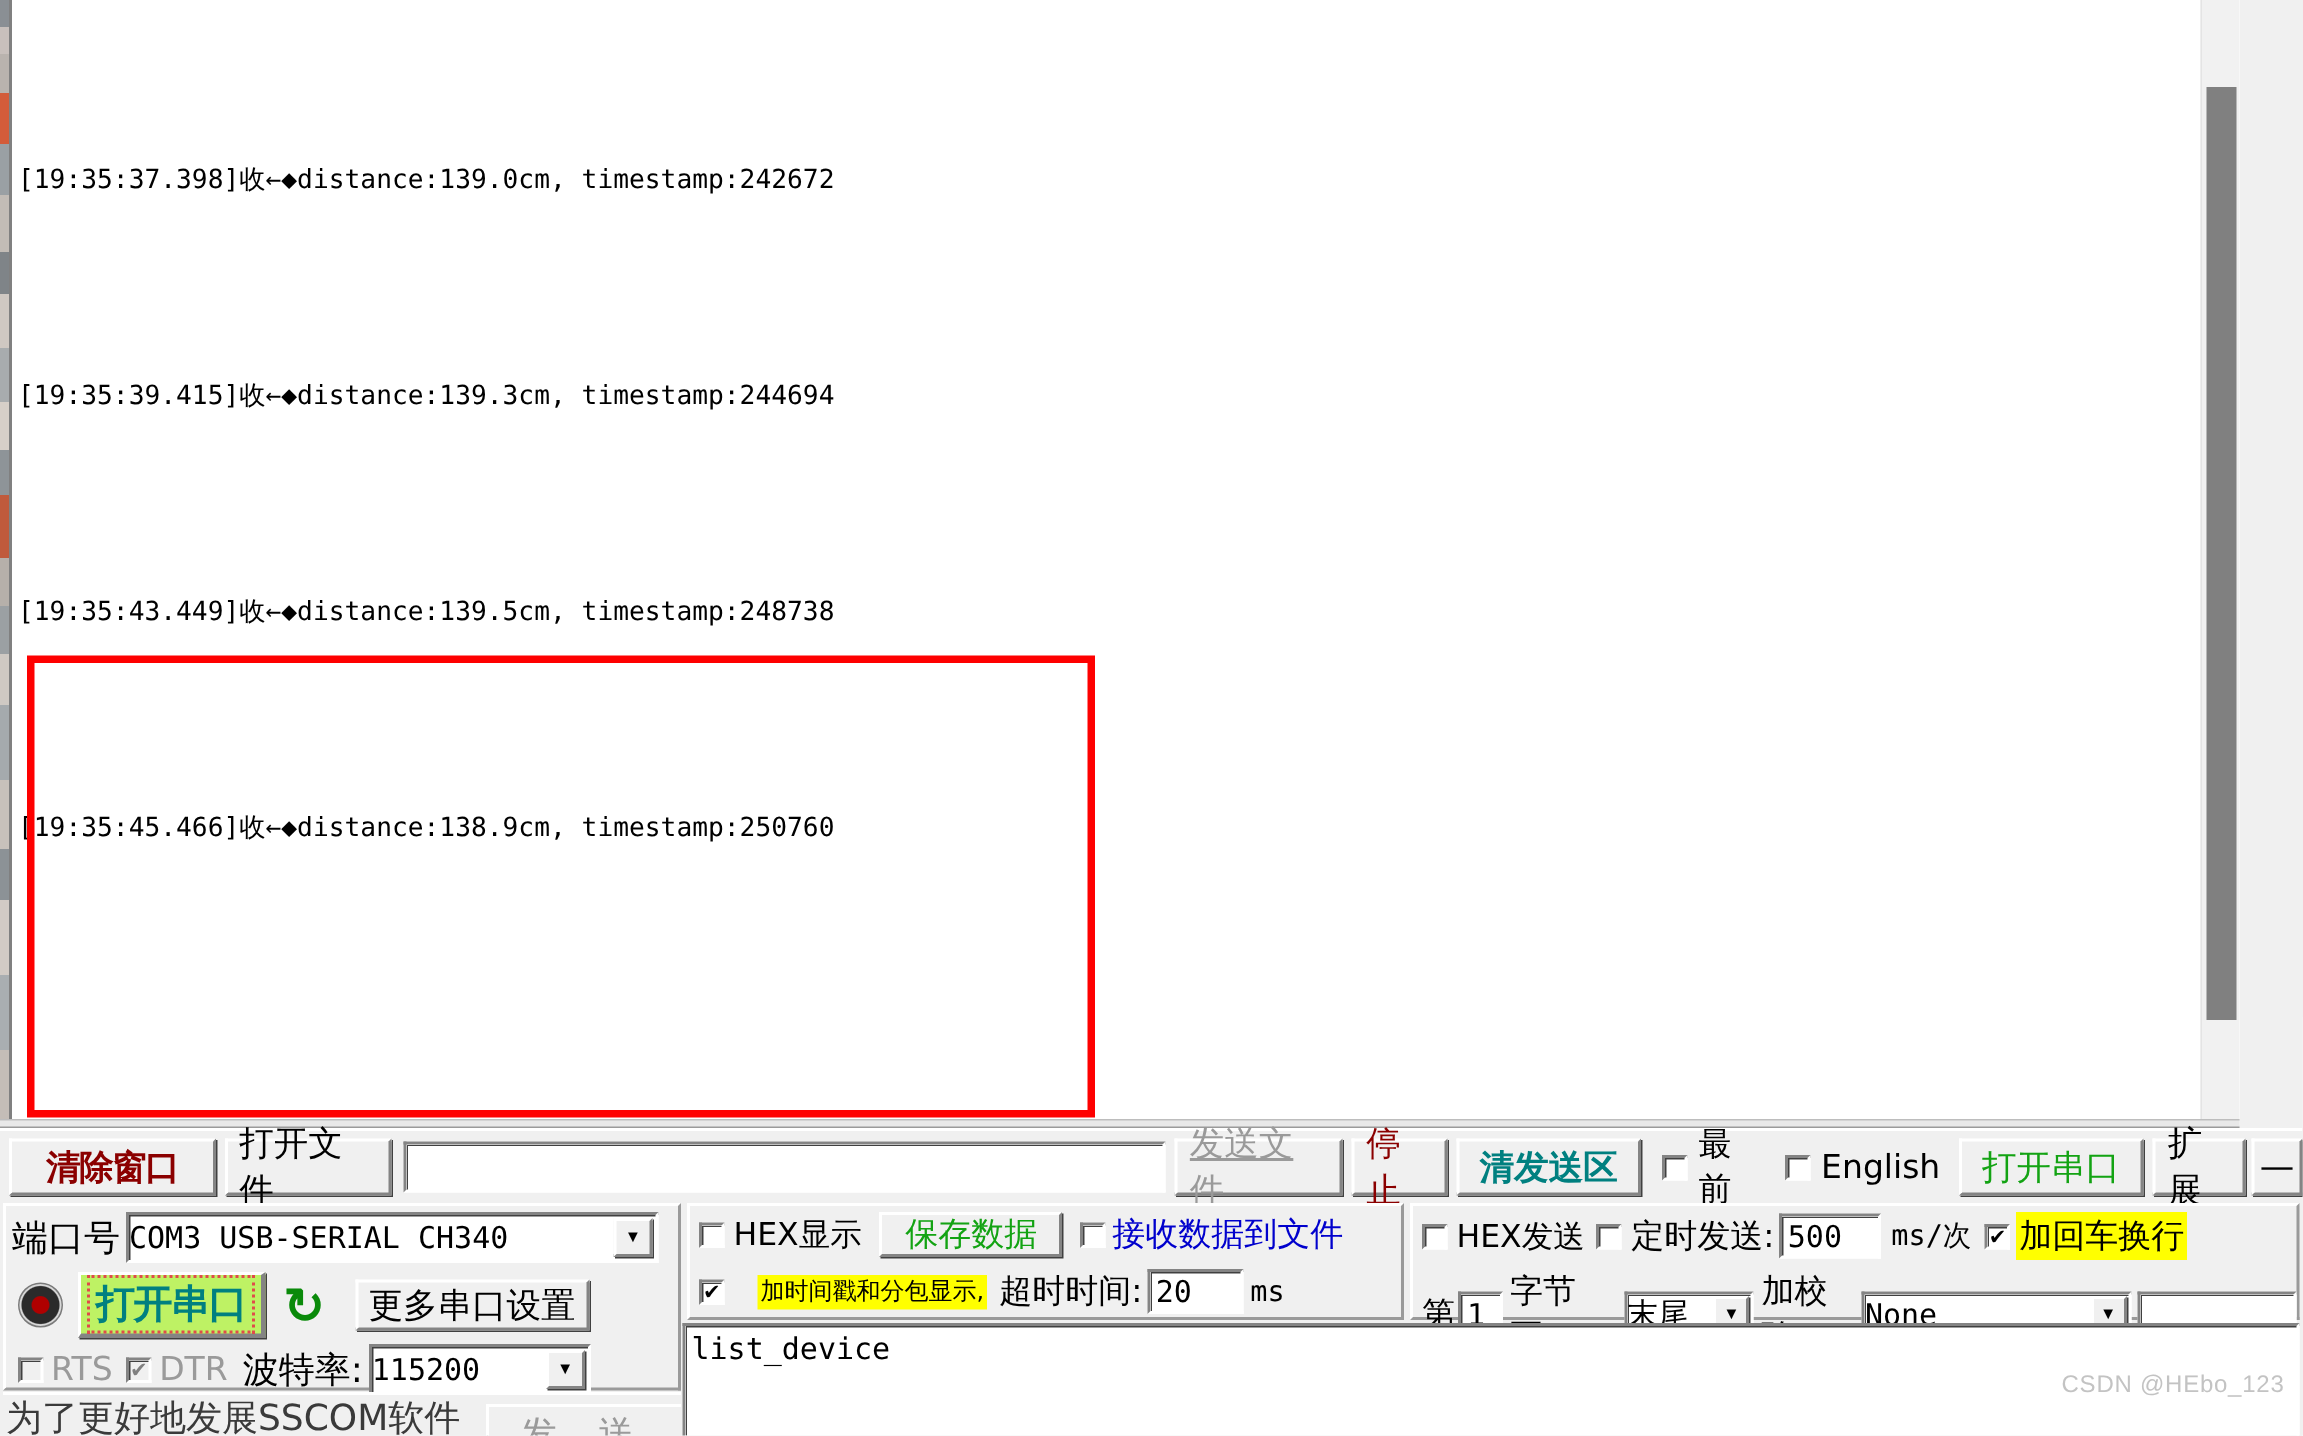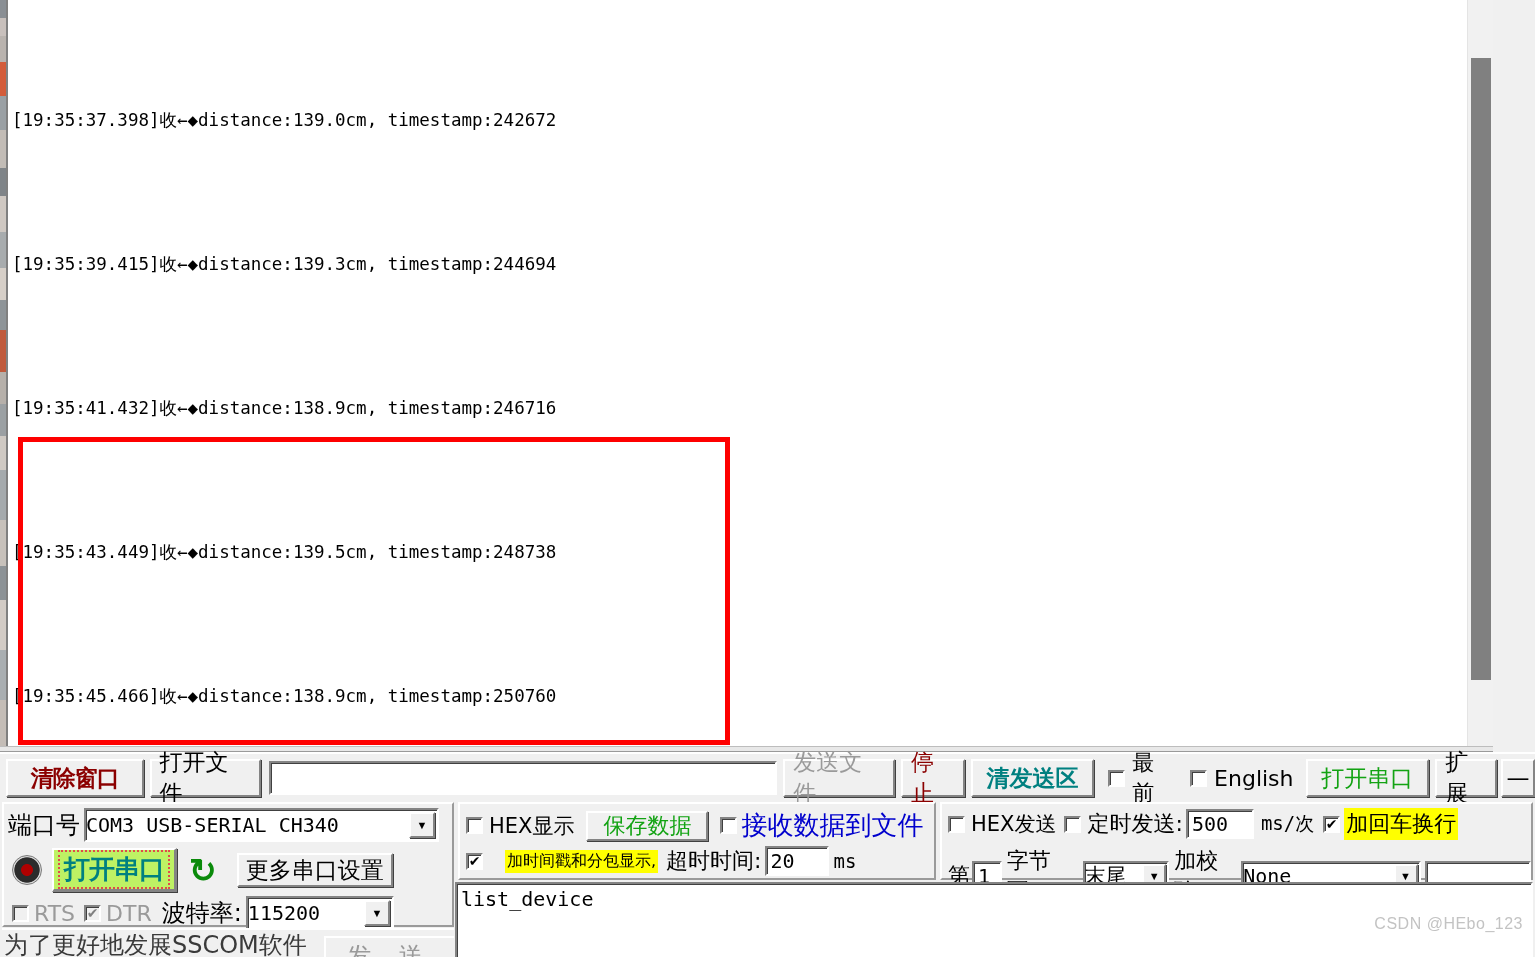--- a/index.html
+++ b/index.html
@@ -145,21 +145,21 @@
   .toolbar {
     position: absolute; left: 0; top: 752px;
     width: 1535px; height: 50px;
     background: #f0f0f0;
     border-top: 2px solid #ffffff;
     display: flex; align-items: center;
   }
   .tb-btn { height: 38px; margin-left: 6px; padding: 0 8px; font-size: 23px; }
   .cjck { color: #8b0000; font-weight: bold; letter-spacing: -1px; }
   .dkwj { color: #000000; }
-  .fswj { color: #9a9a9a; }
+  .fswj { color: #9a9a9a; text-decoration: underline; }
   .tz   { color: #8b0000; }
   .qfsq { color: #008080; font-weight: bold; }
   .bccs { color: #13a313; }
   .kz   { color: #000; }
   .sendpath {
     height: 34px; flex: none;
     margin-left: 8px;
     background: #ffffff;
   }
   .tb-check {
@@ -271,21 +271,20 @@
 <body>
 
 <div id="app">
 
   <div class="left-sliver"></div>
 
   <div class="term-wrap">
     <div class="term">
       <div class="line">[19:35:37.398]收←◆distance:139.0cm, timestamp:242672</div>
       <div class="line">[19:35:39.415]收←◆distance:139.3cm, timestamp:244694</div>
-      <div class="line">[19:35:41.432]收←◆distance:138.9cm, timestamp:246716</div>
       <div class="line">[19:35:43.449]收←◆distance:139.5cm, timestamp:248738</div>
       <div class="line">[19:35:45.466]收←◆distance:138.9cm, timestamp:250760</div>
       
       
       
       
       
       
       
       
@@ -400,21 +399,21 @@
     </div>
 
     <div class="groupbox recvbox">
       <div style="position:absolute;left:6px;top:4px;display:flex;align-items:center;">
         <span class="cb"></span>
         <span style="font-size:21px;margin-left:6px;font-family:'DejaVu Sans',sans-serif;">HEX显示</span>
         <div class="btn" style="width:122px;height:30px;margin-left:12px;font-size:22px;">
           <span class="green">保存数据</span>
         </div>
         <span class="cb" style="margin-left:12px;"></span>
-        <span class="blue" style="font-size:26px;margin-left:4px;font-family:'DejaVu Sans',sans-serif;text-align:center;">接收数据到文件</span>
+        <span class="blue" style="font-size:22px;margin-left:4px;font-family:'DejaVu Sans',sans-serif;text-align:center;">接收数据到文件</span>
       </div>
 
       <div style="position:absolute;left:6px;top:42px;display:flex;align-items:center;">
         <span class="cb">✔</span>
         <span class="hl-yellow" style="font-size:16px;margin-left:22px;padding:1px 2px;font-family:'DejaVu Sans',sans-serif;">加时间戳和分包显示,</span>
         <span style="font-size:22px;margin-left:8px;font-family:'DejaVu Sans',sans-serif;">超时时间:</span>
         <div class="mini-field" style="width:64px;margin-left:3px;">
           <span>20</span>
         </div>
         <span style="font-size:19px;margin-left:5px;font-family:'DejaVu Sans Mono',monospace;">ms</span>

